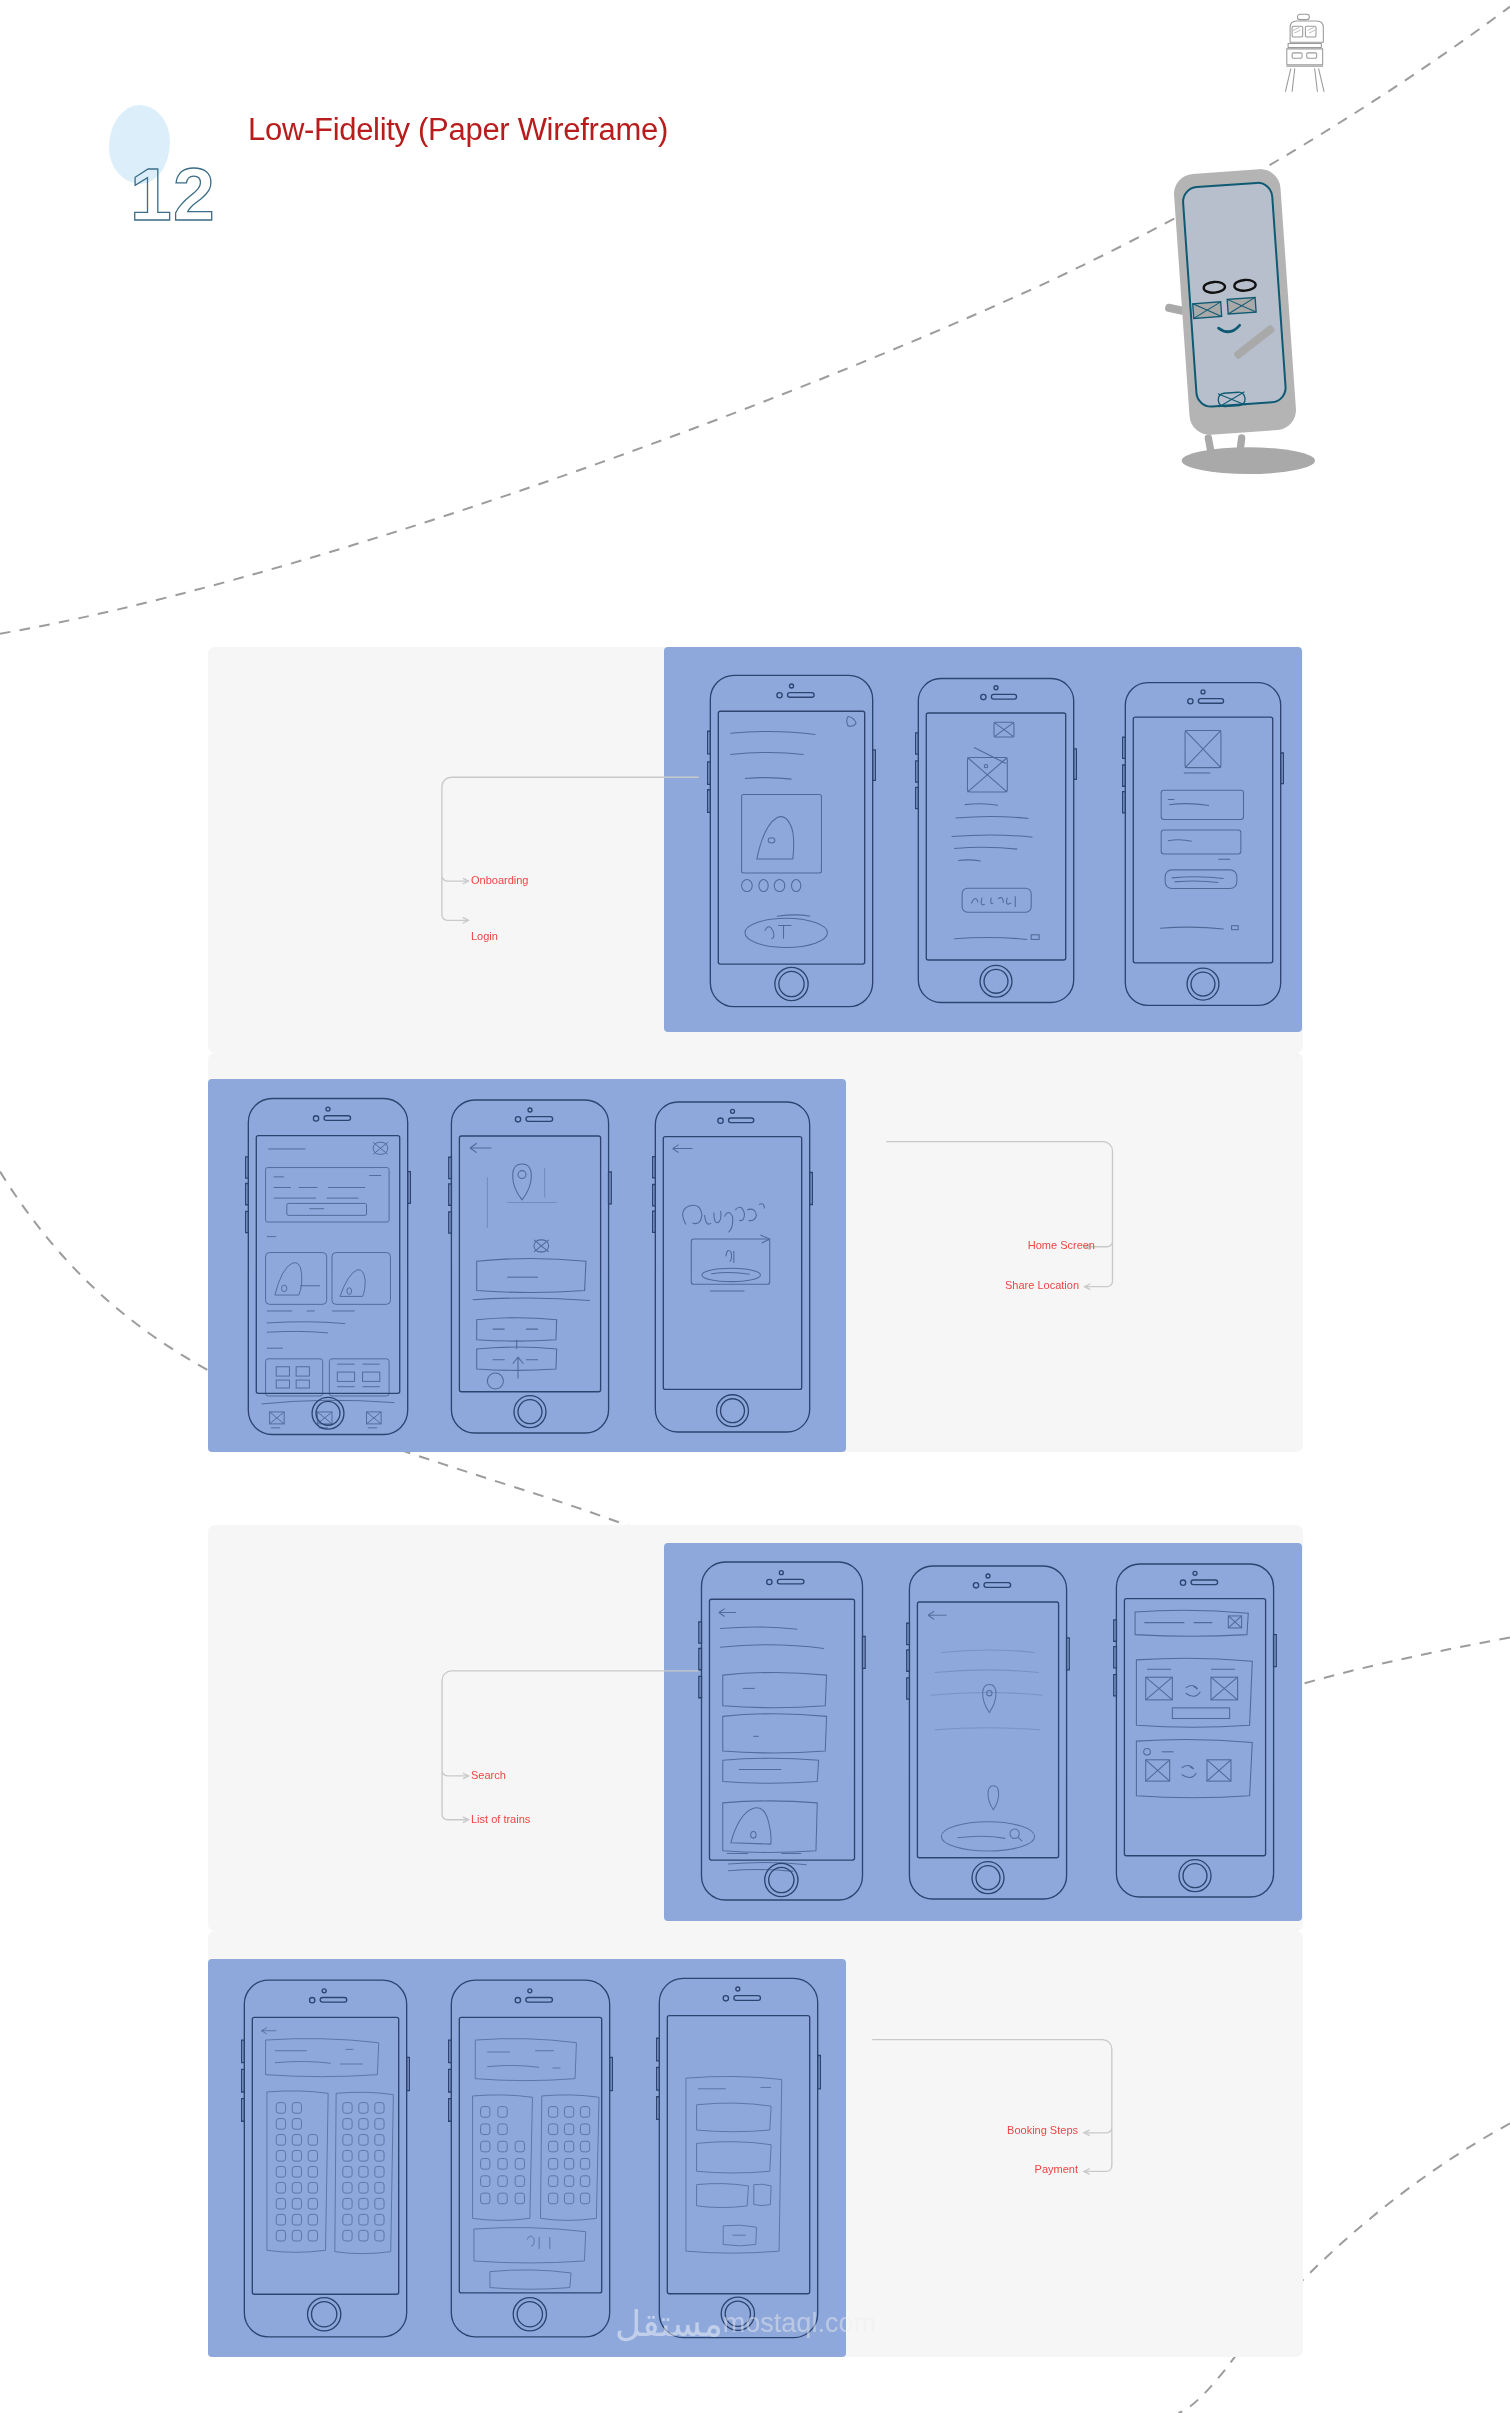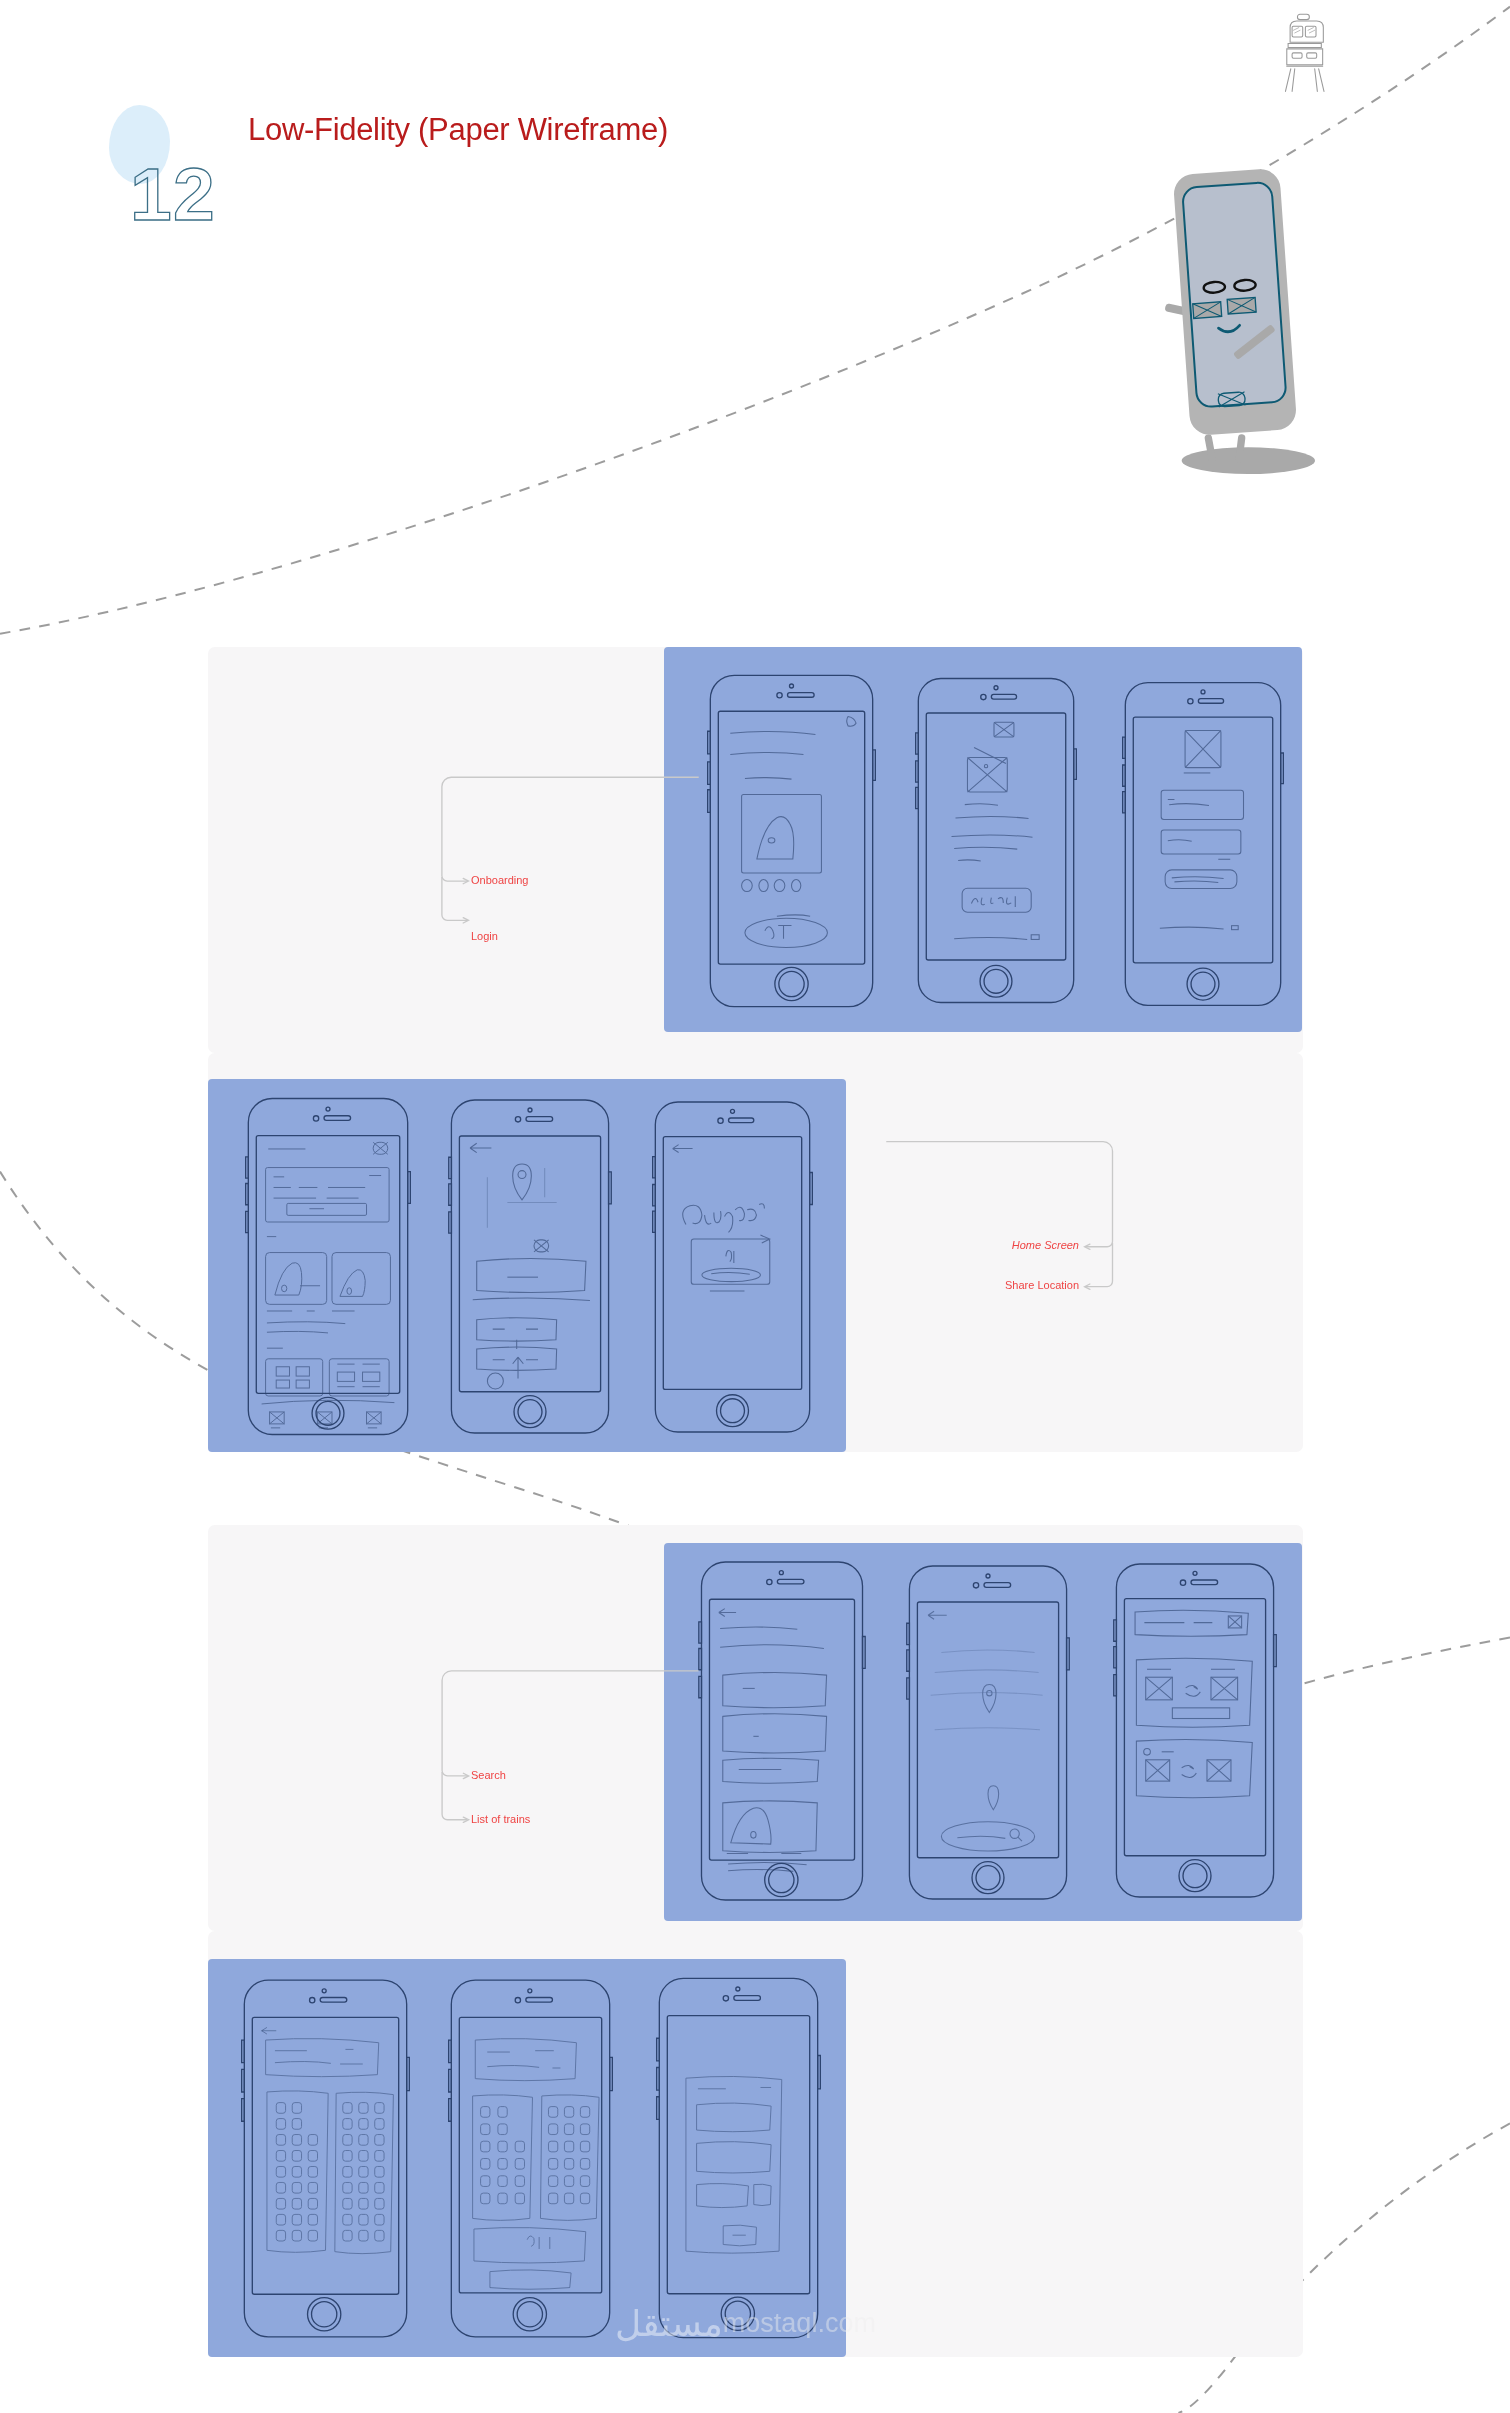--- a/index.html
+++ b/index.html
@@ -358,21 +358,21 @@
   </div>
 
   <div class="labels" style="left:886px;top:1119px;width:280px;height:173px;">
     <svg class="bracket" style="left:0;top:0;width:280px;height:173px;" viewBox="0 0 420 260">
       <g fill="none" stroke="#c9c9c9" stroke-width="2">
         <path d="M0,34 H326 a14,14 0 0 1 14,14 V184 a8,8 0 0 1 -8,8 H300"></path>
         <path d="M340,186 V244 a8,8 0 0 1 -8,8 H300"></path>
         <path d="M306,188 l-8,4 l8,4 M306,248 l-8,4 l8,4" stroke-linecap="round"></path>
       </g>
     </svg>
-    <div class="label right" style="left:0;top:120px;width:193px;font-style:italic;">Home Screen</div>
+    <div class="label right" style="left:16px;top:120px;width:193px;">Home Screen</div>
     <div class="label right" style="left:0;top:160px;width:193px;">Share Location</div>
   </div>
 </div>
 
 <div class="section" style="left:0;top:0;width:1510px;height:1872px;">
 
   <div class="panel-light" style="left:208px;top:1525px;width:1095px;height:406px;"></div>
   <div class="panel-blue" style="left:664px;top:1543px;width:638px;height:378px;">
 
     <div class="phone" style="left:32px;top:14.6px;width:172px;height:346px;">
@@ -650,19 +650,30 @@
           <path d="M64,254 q58,-6 112,2 l-2,40 q-56,5 -110,0z"></path>
           <path d="M64,316 q40,-4 78,2 l-2,30 q-38,5 -76,0z"></path>
           <path d="M150,316 q14,-2 26,2 l-1,28 q-13,3 -25,0z"></path>
           <path d="M104,378 q26,-3 50,2 l-1,26 q-24,4 -49,0z"></path>
           <path d="M118,392 h20"></path>
         </g>
       </svg>
     </div>
   </div>
 
+  <div class="labels" style="left:872px;top:2021px;width:280px;height:193px;">
+    <svg class="bracket" style="left:0;top:0;width:280px;height:193px;" viewBox="0 0 420 290">
+      <g fill="none" stroke="#c9c9c9" stroke-width="2">
+        <path d="M0,28 H346 a14,14 0 0 1 14,14 V160 a8,8 0 0 1 -8,8 H320"></path>
+        <path d="M360,162 V218 a8,8 0 0 1 -8,8 H320"></path>
+        <path d="M326,164 l-8,4 l8,4 M326,222 l-8,4 l8,4" stroke-linecap="round"></path>
+      </g>
+    </svg>
+    <div class="label right" style="left:0;top:103px;width:206px;">Booking Steps</div>
+    <div class="label right" style="left:0;top:142px;width:206px;">Payment</div>
+  </div>
 </div>
 
 <div class="watermark">
   <div class="wm-ar">مستقل</div>
   <div class="wm-en">mostaql.com</div>
 </div>
 
 
 </body></html>

